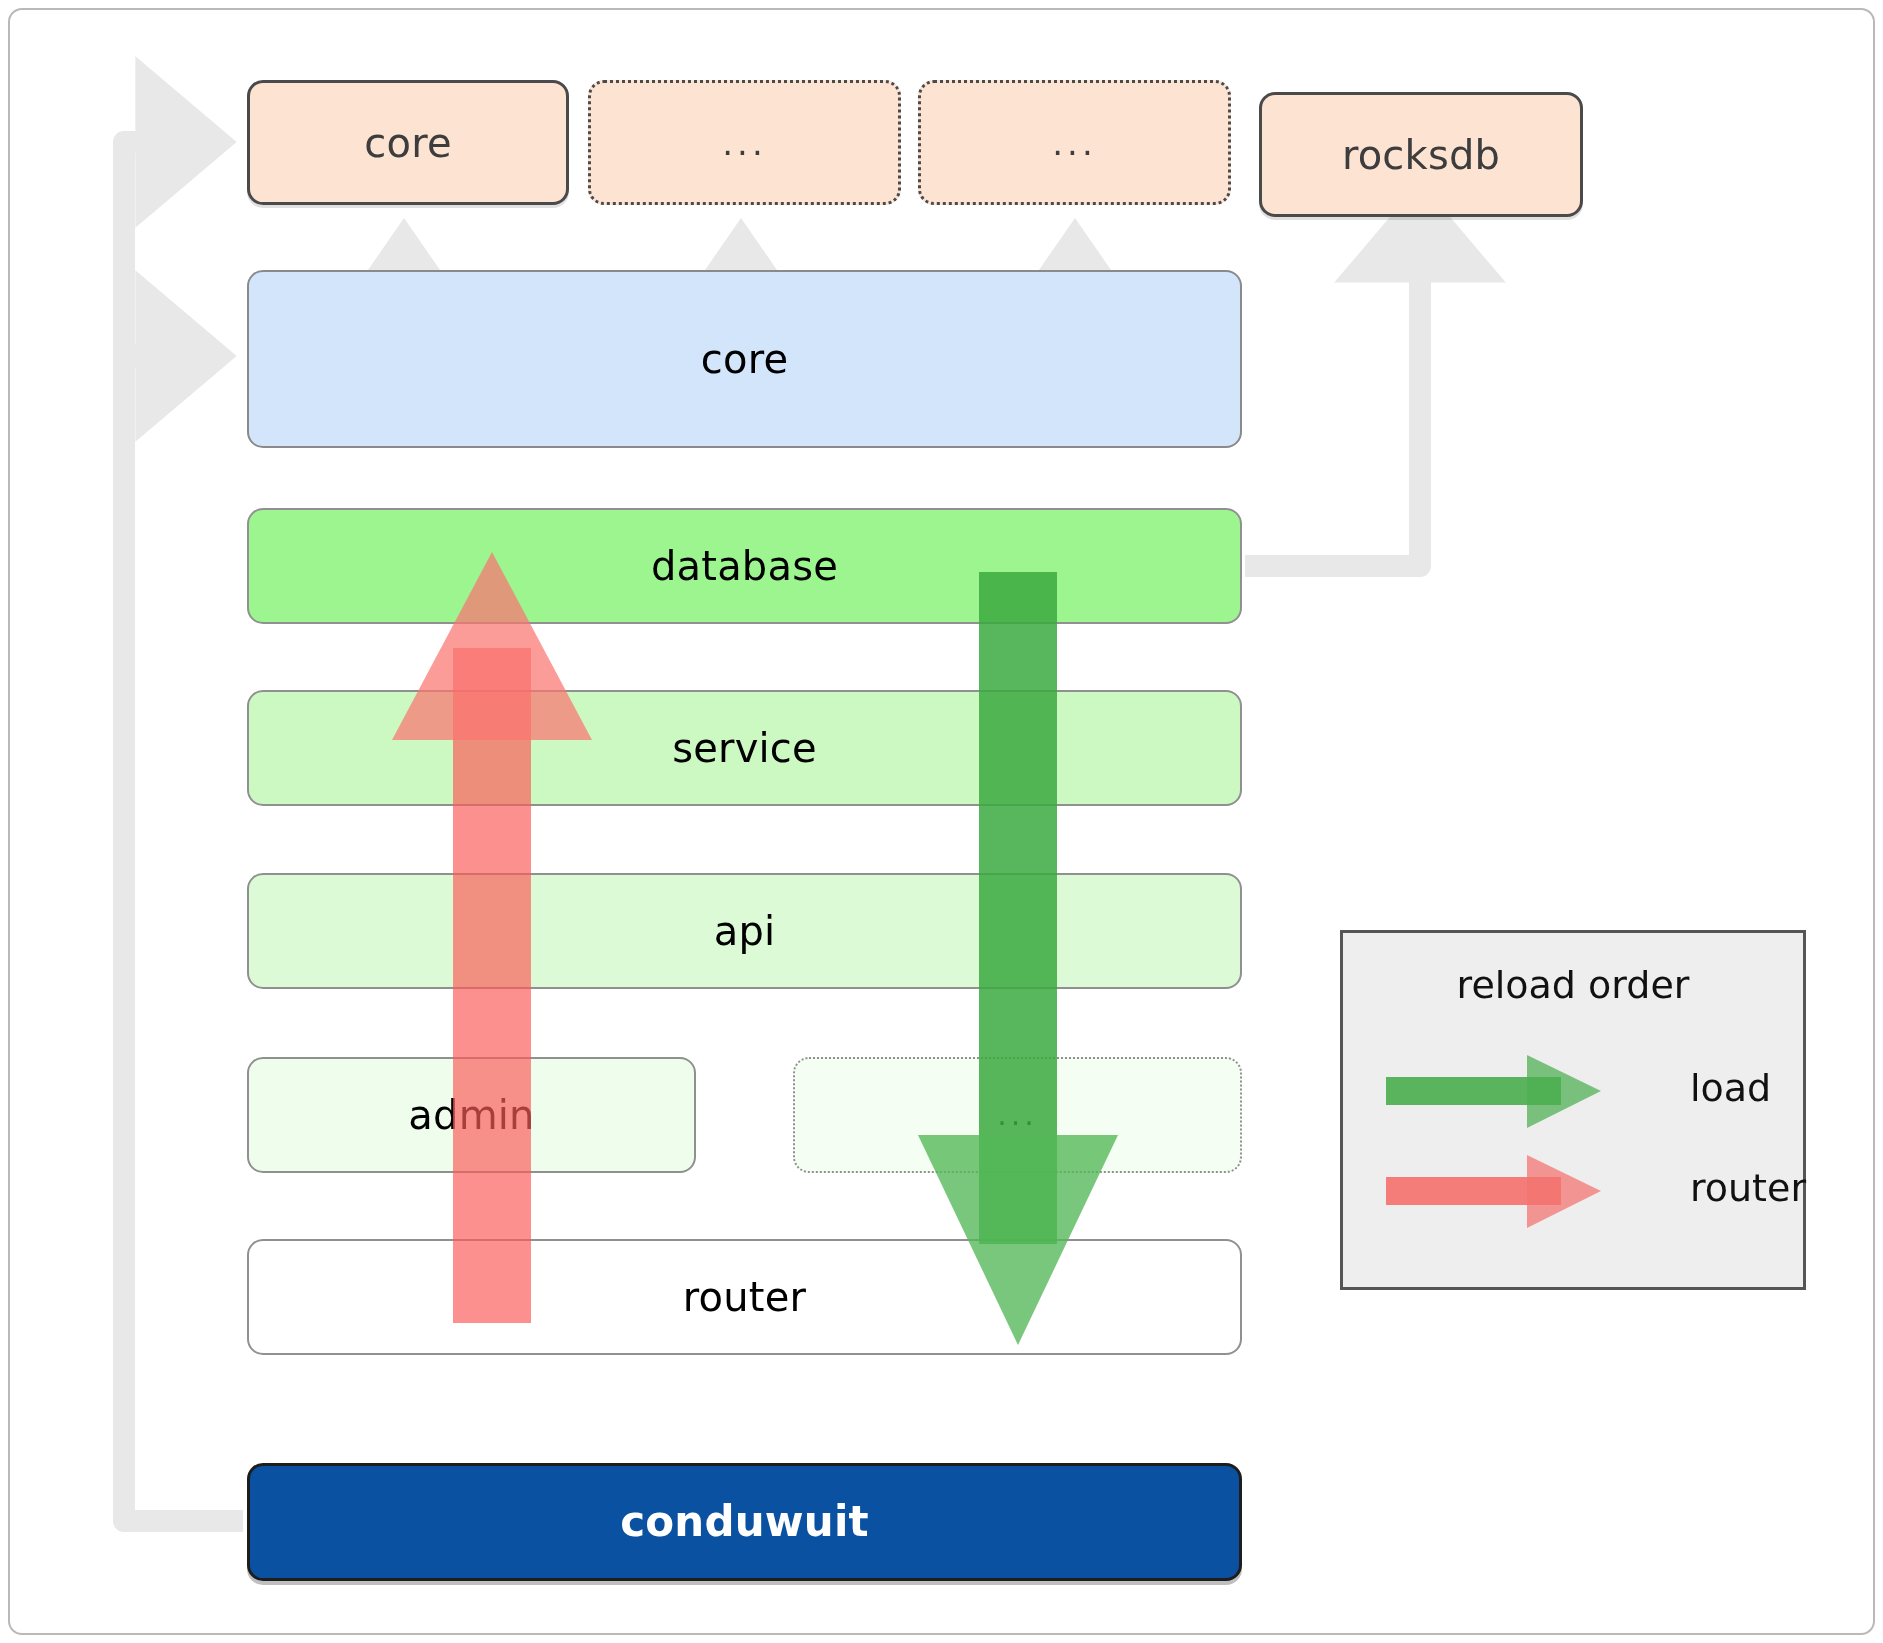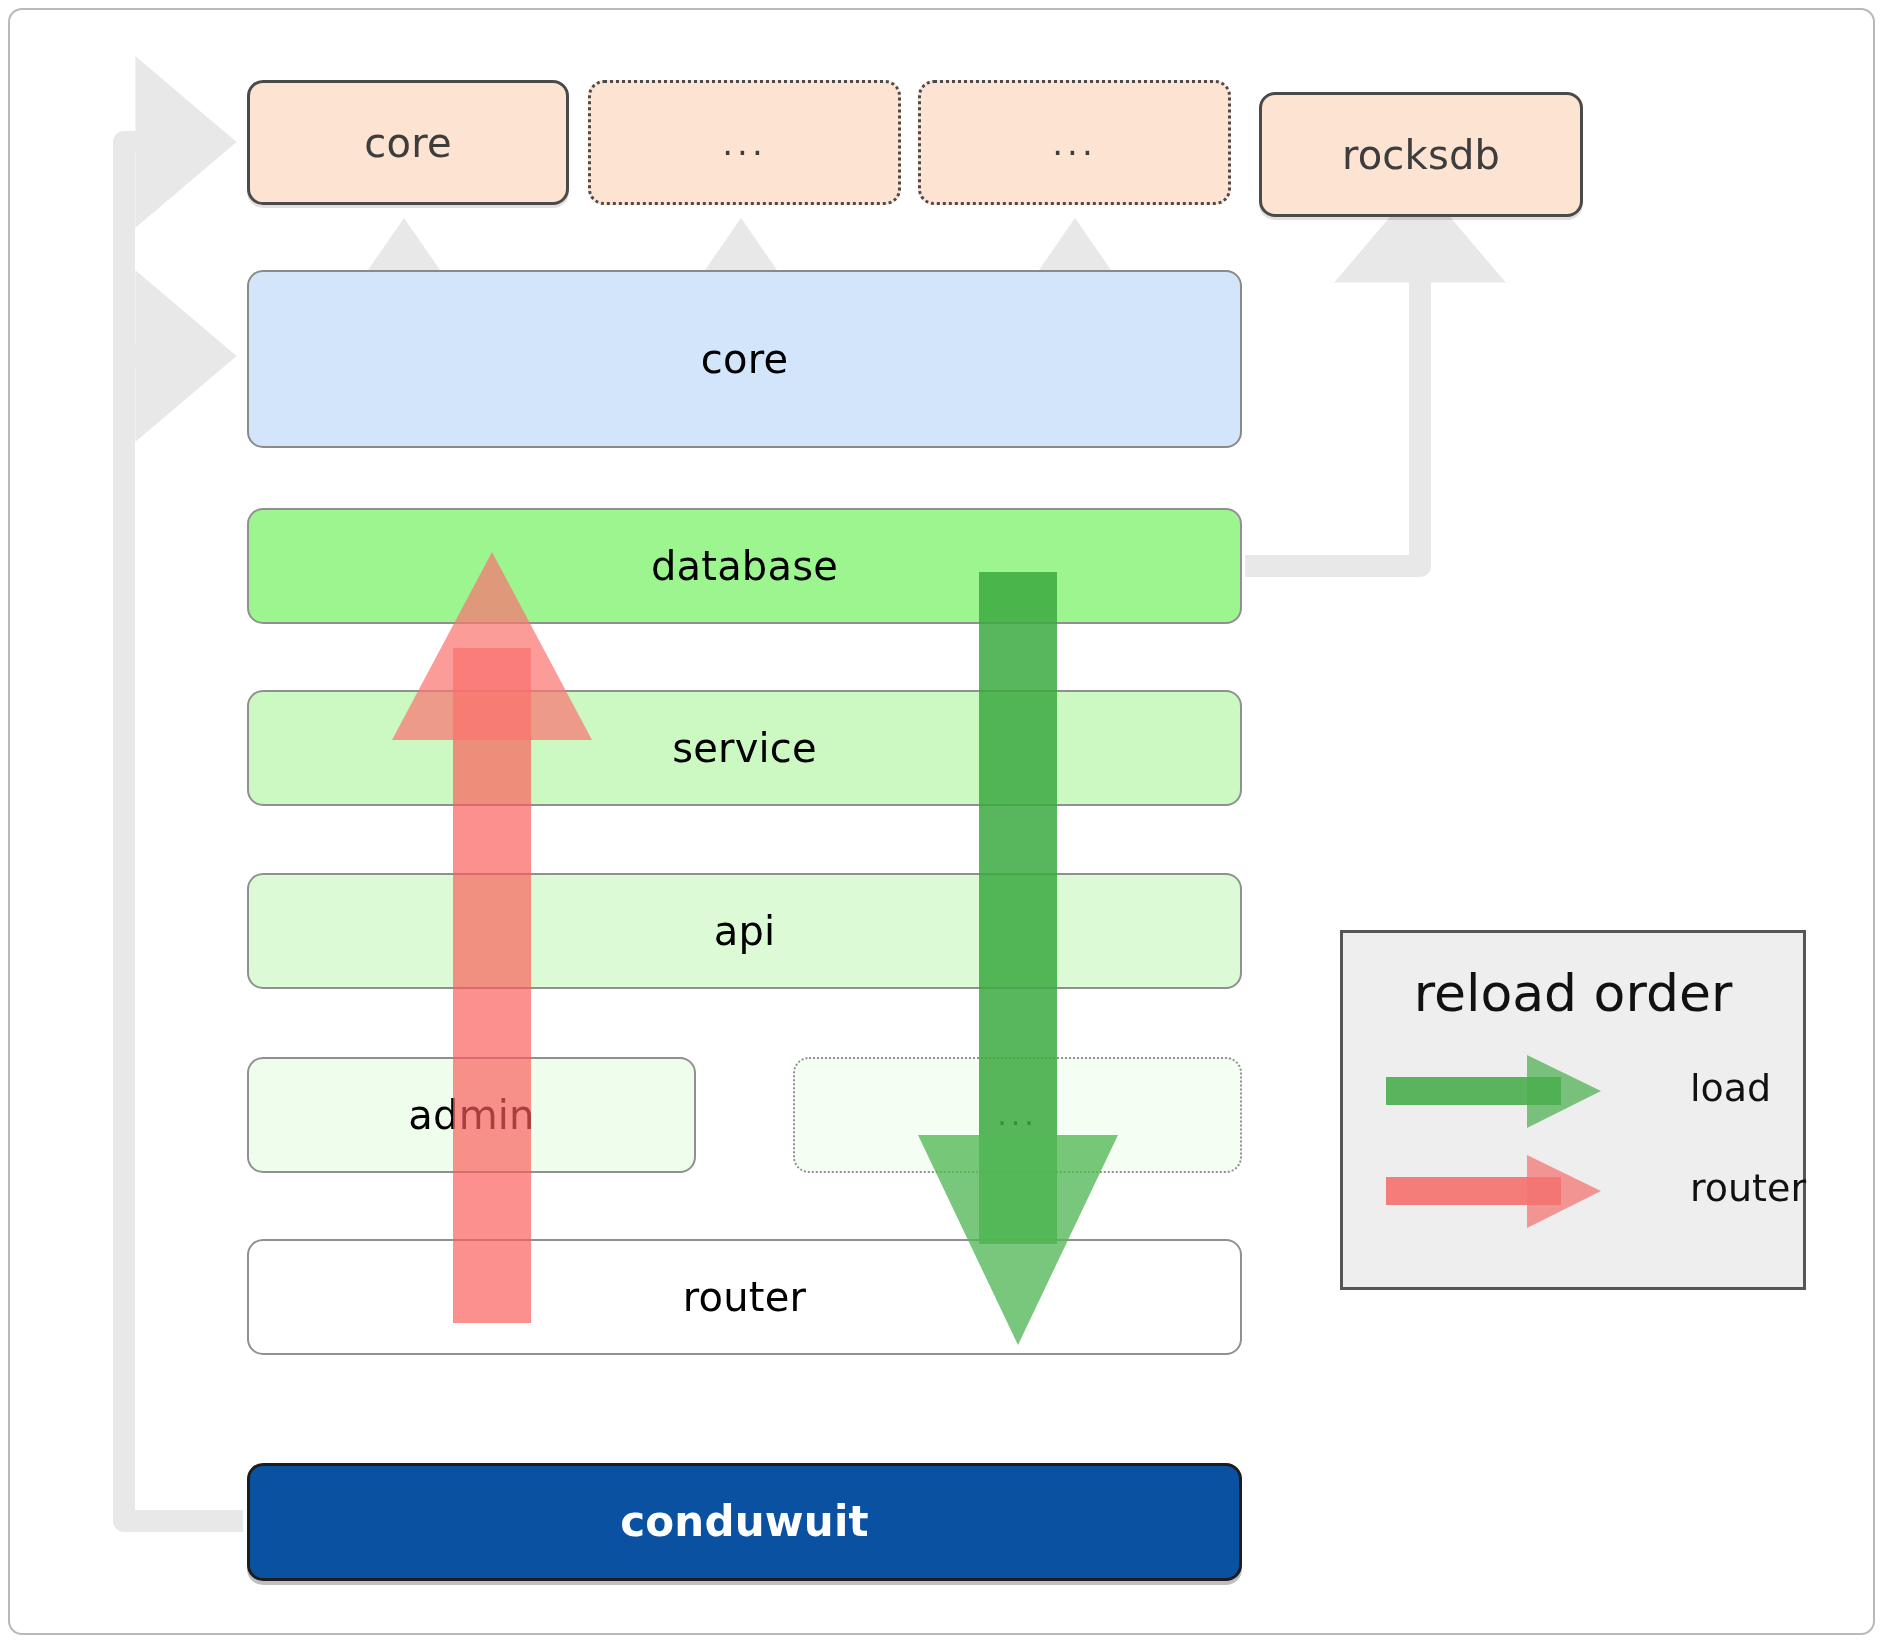--- a/index.html
+++ b/index.html
@@ -76,21 +76,21 @@
 
   
   .legend{
     position:absolute;
     background:#eeeeee;
     border:3px solid #555555;
     box-sizing:border-box;
   }
   .legend-title{
     position:absolute;left:0;right:0;top:30px;
-    text-align:center;font-size:52px;color:#111111;
+    text-align:center;font-size:38px;color:#111111;
   }
   .legend-label{
     position:absolute;
     font-size:38px;color:#111111;
     white-space:nowrap;
     margin-left:47px;
   }
 </style>
 </head>
 <body>

